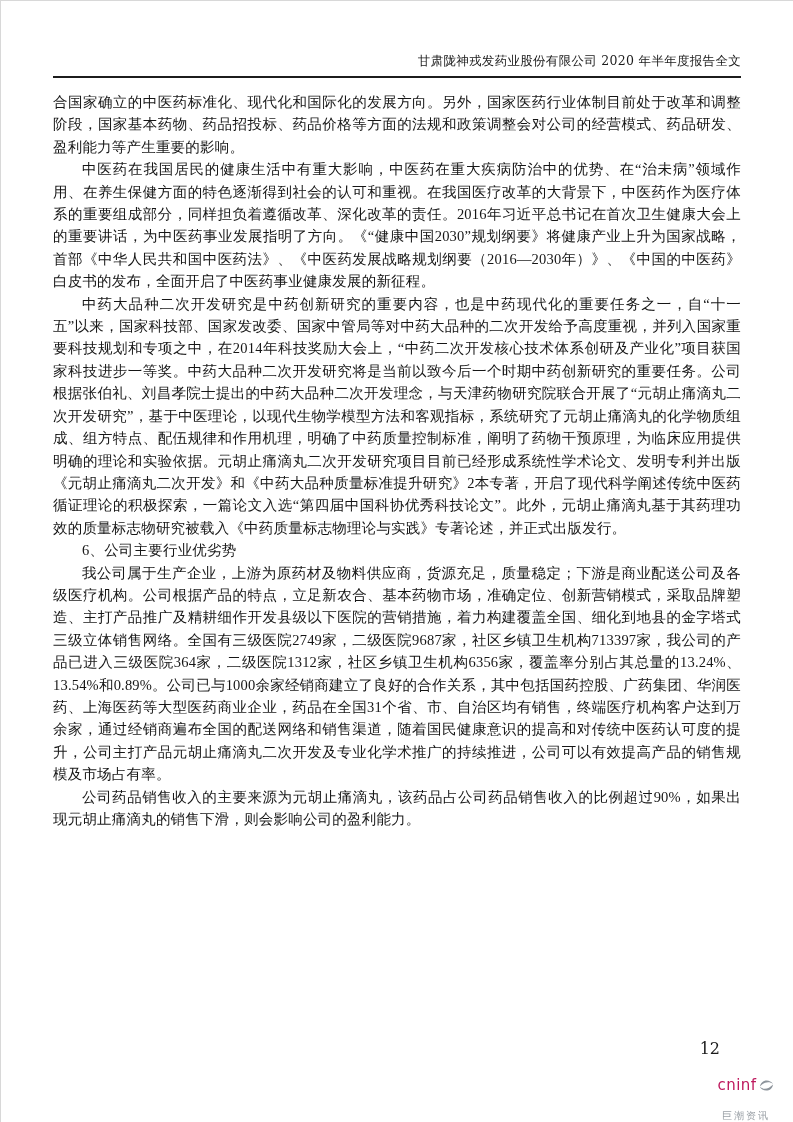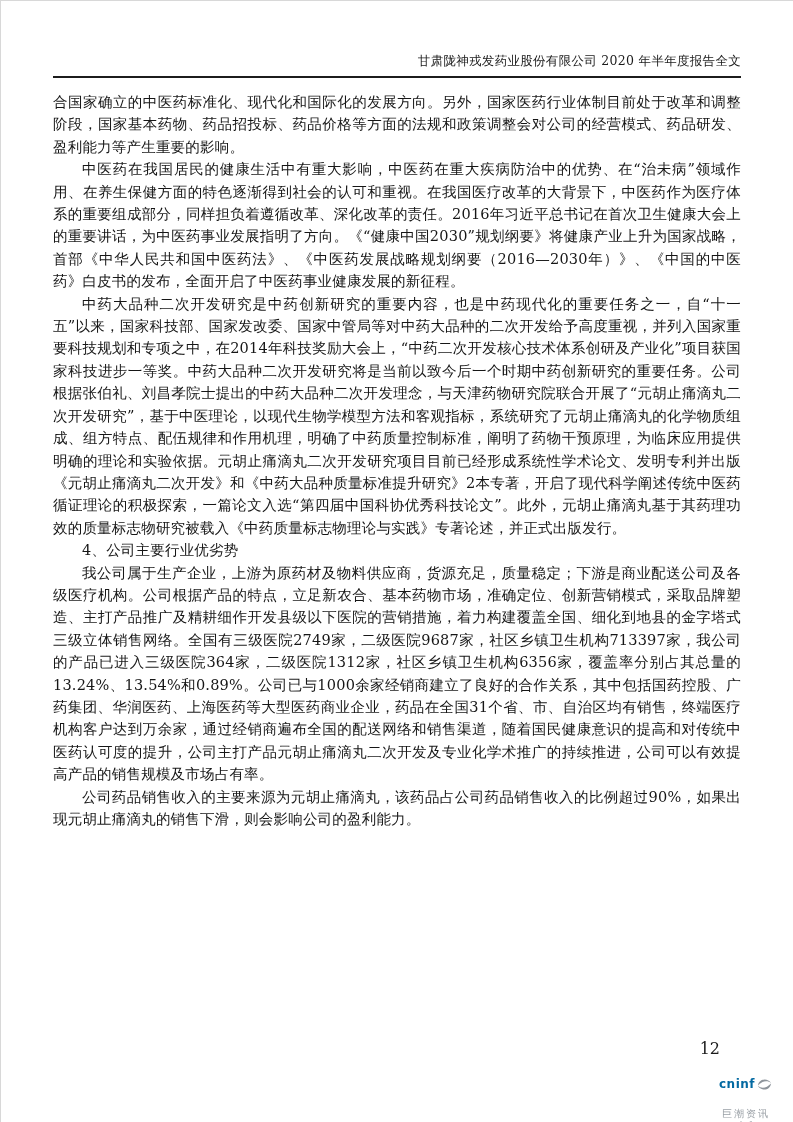--- a/index.html
+++ b/index.html
@@ -30,20 +30,21 @@
     border: 0;
     border-top: 2px solid #1c1c1c;
     height: 0;
   }
   .doc-body {
     margin-top: 13px;
     font-size: 14.5px;
     line-height: 22.4px;
     text-align: justify;
     letter-spacing: 0.2px;
+    font-family: Liberation Serif, serif;
   }
   .para { margin: 0; text-indent: 2em; }
   .para.no-indent { text-indent: 0; }
   .page-number {
     position: absolute;
     top: 1038px;
     right: 73px;
     font-size: 16px;
     color: #1b1b1b;
   }
@@ -57,23 +58,23 @@
     line-height: 1.1;
     user-select: none;
   }
   .logo-row {
     display: flex;
     align-items: center;
     justify-content: center;
     gap: 1px;
   }
   .logo-brand {
-    font-weight: bold;
-    font-size: 12px;
-    color: #0369a1;
+    font-weight: normal;
+    font-size: 15px;
+    color: #be185d;
     letter-spacing: 0.5px;
   }
   .logo-swirl svg { display: block; width: 17px; height: 15px; }
   .logo-sub {
     margin-top: 16px;
     font-size: 10px;
     color: #9aa0a6;
     letter-spacing: 2px;
   }
   .logo-url {
@@ -89,21 +90,21 @@
 
 <div class="page">
 
   <div class="header-title">甘肃陇神戎发药业股份有限公司 2020 年半年度报告全文</div>
   <div class="header-rule"></div>
 
   <div class="doc-body">
     <p class="para no-indent">合国家确立的中医药标准化、现代化和国际化的发展方向。另外，国家医药行业体制目前处于改革和调整阶段，国家基本药物、药品招投标、药品价格等方面的法规和政策调整会对公司的经营模式、药品研发、盈利能力等产生重要的影响。</p>
     <p class="para">中医药在我国居民的健康生活中有重大影响，中医药在重大疾病防治中的优势、在“治未病”领域作用、在养生保健方面的特色逐渐得到社会的认可和重视。在我国医疗改革的大背景下，中医药作为医疗体系的重要组成部分，同样担负着遵循改革、深化改革的责任。2016年习近平总书记在首次卫生健康大会上的重要讲话，为中医药事业发展指明了方向。《“健康中国2030”规划纲要》将健康产业上升为国家战略，首部《中华人民共和国中医药法》、《中医药发展战略规划纲要（2016—2030年）》、《中国的中医药》白皮书的发布，全面开启了中医药事业健康发展的新征程。</p>
     <p class="para">中药大品种二次开发研究是中药创新研究的重要内容，也是中药现代化的重要任务之一，自“十一五”以来，国家科技部、国家发改委、国家中管局等对中药大品种的二次开发给予高度重视，并列入国家重要科技规划和专项之中，在2014年科技奖励大会上，“中药二次开发核心技术体系创研及产业化”项目获国家科技进步一等奖。中药大品种二次开发研究将是当前以致今后一个时期中药创新研究的重要任务。公司根据张伯礼、刘昌孝院士提出的中药大品种二次开发理念，与天津药物研究院联合开展了“元胡止痛滴丸二次开发研究”，基于中医理论，以现代生物学模型方法和客观指标，系统研究了元胡止痛滴丸的化学物质组成、组方特点、配伍规律和作用机理，明确了中药质量控制标准，阐明了药物干预原理，为临床应用提供明确的理论和实验依据。元胡止痛滴丸二次开发研究项目目前已经形成系统性学术论文、发明专利并出版《元胡止痛滴丸二次开发》和《中药大品种质量标准提升研究》2本专著，开启了现代科学阐述传统中医药循证理论的积极探索，一篇论文入选“第四届中国科协优秀科技论文”。此外，元胡止痛滴丸基于其药理功效的质量标志物研究被载入《中药质量标志物理论与实践》专著论述，并正式出版发行。</p>
-    <p class="para">4、公司主要行业优劣势</p>
+    <p class="para">6、公司主要行业优劣势</p>
     <p class="para">我公司属于生产企业，上游为原药材及物料供应商，货源充足，质量稳定；下游是商业配送公司及各级医疗机构。公司根据产品的特点，立足新农合、基本药物市场，准确定位、创新营销模式，采取品牌塑造、主打产品推广及精耕细作开发县级以下医院的营销措施，着力构建覆盖全国、细化到地县的金字塔式三级立体销售网络。全国有三级医院2749家，二级医院9687家，社区乡镇卫生机构713397家，我公司的产品已进入三级医院364家，二级医院1312家，社区乡镇卫生机构6356家，覆盖率分别占其总量的13.24%、13.54%和0.89%。公司已与1000余家经销商建立了良好的合作关系，其中包括国药控股、广药集团、华润医药、上海医药等大型医药商业企业，药品在全国31个省、市、自治区均有销售，终端医疗机构客户达到万余家，通过经销商遍布全国的配送网络和销售渠道，随着国民健康意识的提高和对传统中医药认可度的提升，公司主打产品元胡止痛滴丸二次开发及专业化学术推广的持续推进，公司可以有效提高产品的销售规模及市场占有率。</p>
     <p class="para">公司药品销售收入的主要来源为元胡止痛滴丸，该药品占公司药品销售收入的比例超过90%，如果出现元胡止痛滴丸的销售下滑，则会影响公司的盈利能力。</p>
   </div>
 
   <div class="page-number">12</div>
 
   <div class="cninfo-logo">
     <div class="logo-row">
       <span class="logo-brand">cninf</span>
       <span class="logo-swirl">

